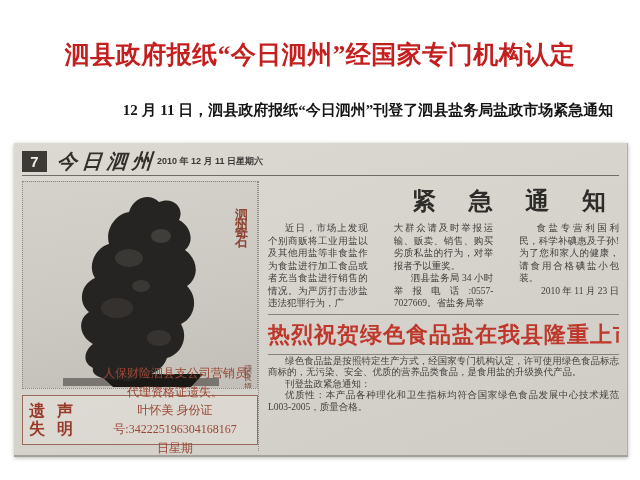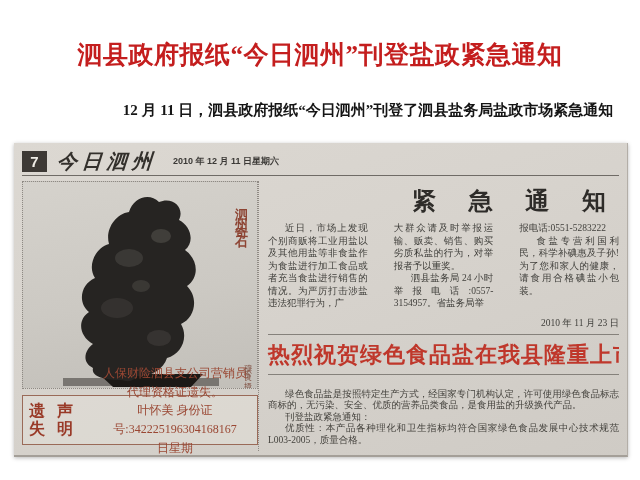--- a/index.html
+++ b/index.html
@@ -30,21 +30,21 @@
   .page-num{
     width:25px;height:21px;background:#3d3935;color:#efece6;
     font-family:"Liberation Sans",sans-serif;font-weight:bold;font-size:15px;
     display:flex;align-items:center;justify-content:center;
   }
   .paper-name{
     margin-left:10px;font-size:20px;font-weight:bold;font-style:italic;
     letter-spacing:5px;color:#33302c;transform:skewX(-4deg);
   }
   .masthead-date{
-    margin-left:16px;font-size:9px;font-weight:bold;color:#3b3936;
+    font-size:9px;font-weight:bold;color:#3b3936;
     font-family:"Liberation Sans",sans-serif;
   }
   
   .left-col{position:absolute;left:8px;top:38px;width:236px;bottom:6px;}
   .photo-box{
     position:absolute;top:0;left:0;right:0;height:206px;
     border:1px dotted #8f8a84;
     background:linear-gradient(170deg,#d5d2cc 0%,#ccc9c3 55%,#c2bfb9 100%);
     overflow:hidden;
   }
@@ -78,31 +78,31 @@
     letter-spacing:13px;padding:4px 0 5px 13px;
     font-family:"Liberation Sans","DejaVu Sans",sans-serif;
   }
   .urgent-cols{display:flex;gap:26px;}
   .urgent-cols .col{flex:1;font-size:9.5px;line-height:12.5px;text-align:justify;color:#3f3e3a;}
   .green-headline{
     font-size:22px;font-weight:bold;color:#bf372b;text-align:center;
     padding:5px 0 4px;border-bottom:1px solid #85817b;letter-spacing:1px;
     font-family:"Liberation Sans","DejaVu Sans",sans-serif;white-space:nowrap;
   }
-  .green-cols{display:flex;gap:7px;padding-top:14px;}
+  .green-cols{display:flex;gap:7px;padding-top:1px;}
   .green-cols .col{flex:1;font-size:9.5px;line-height:11.5px;text-align:justify;color:#44423d;}
   .col p{margin:0;}
   .col p.indent{text-indent:1.8em;}
-  .col p.right{text-align:right;text-indent:0;margin-top:20px;}
+  .col p.right{text-align:right;text-indent:0;}
   .col p.gap{margin-top:9px;}
 </style>
 </head>
 <body>
 
-<div class="page-title">泗县政府报纸“今日泗州”刊登盐政紧急通知</div>
+<div class="page-title">泗县政府报纸“今日泗州”经国家专门机构认定</div>
 <div class="page-subtitle">12 月 11 日，泗县政府报纸“今日泗州”刊登了泗县盐务局盐政市场紧急通知</div>
 
 <div class="scan">
 
   <div class="masthead">
     <div class="page-num">7</div>
     <div class="paper-name">今日泗州</div>
     <div class="masthead-date">2010 年 12 月 11 日星期六</div>
   </div>
 
@@ -148,24 +148,23 @@
 
   <div class="right-col">
     <div class="urgent">
       <div class="urgent-headline">紧 急 通 知</div>
       <div class="urgent-cols">
         <div class="col">
             <p class="indent">近日，市场上发现个别商贩将工业用盐以及其他用盐等非食盐作为食盐进行加工食品或者充当食盐进行销售的情况。为严厉打击涉盐违法犯罪行为，广</p>
           </div>
         <div class="col">
             <p>大群众请及时举报运输、贩卖、销售、购买劣质私盐的行为，对举报者予以重奖。</p>
-            <p class="indent">泗县盐务局 24 小时举报电话:0557-3154957。省盐务局举</p>
+            <p class="indent">泗县盐务局 34 小时举报电话:0557-7027669。省盐务局举</p>
           </div>
         <div class="col">
-            <p>报电话:0551-5283222</p>
             <p class="indent">食盐专营利国利民，科学补碘惠及子孙!为了您和家人的健康，请食用合格碘盐小包装。</p>
             <p class="right">2010 年 11 月 23 日</p>
           </div>
       </div>
     </div>
 
     <div class="green-headline">热烈祝贺绿色食品盐在我县隆重上市</div>
 
     <div class="green-cols">
       <div class="col">

